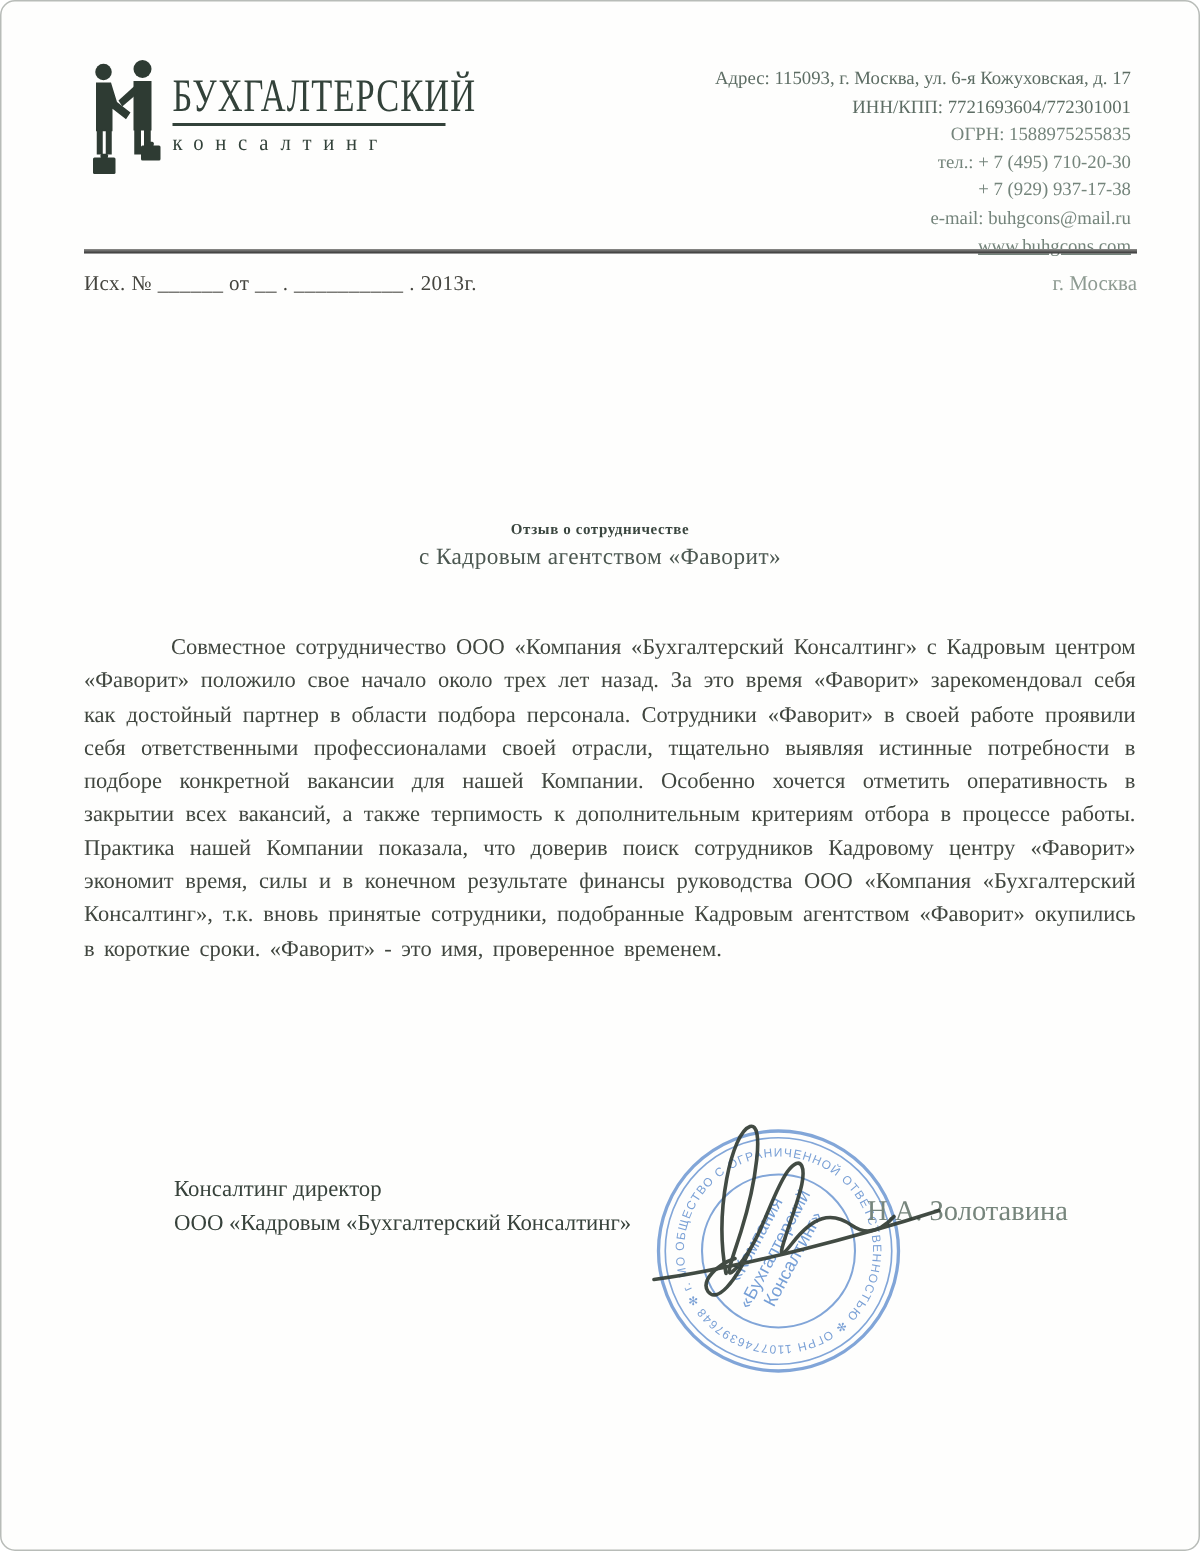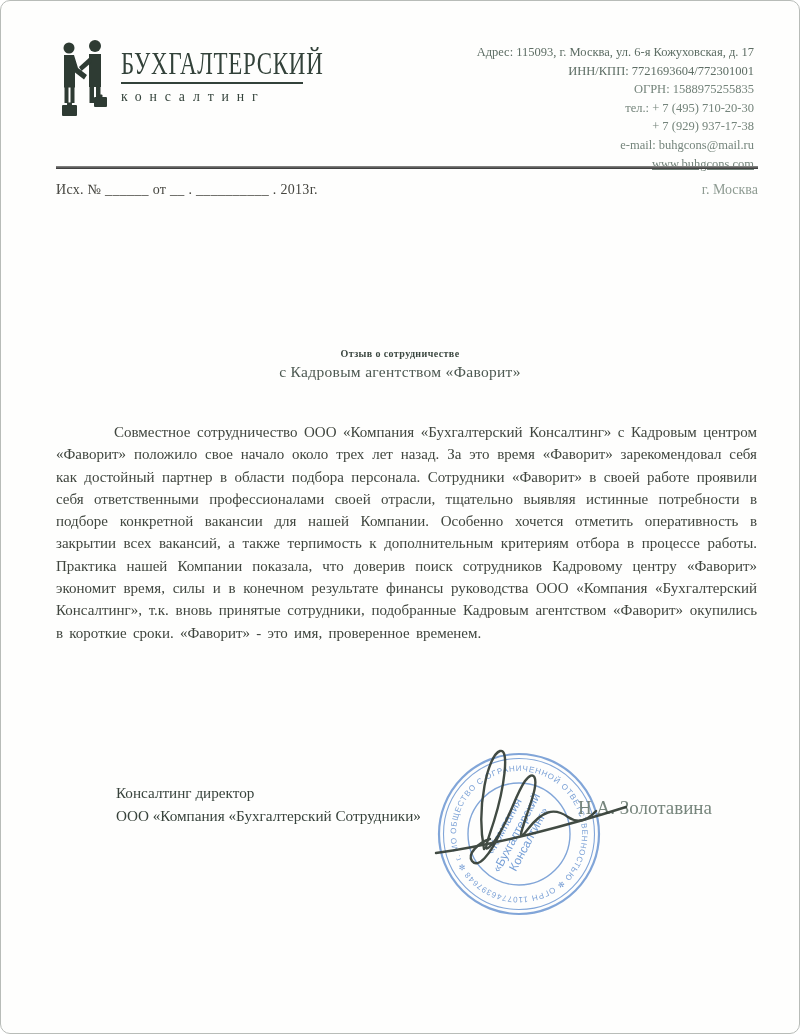--- a/index.html
+++ b/index.html
@@ -3,21 +3,21 @@
 <meta charset="utf-8">
 <style>
   html,body { margin:0; padding:0; background:#ffffff; }
   .page {
     position:relative; width:800px; height:1034px; box-sizing:border-box;
     background:#fefefd; border:1px solid #b8bcb8; border-radius:10px;
     font-family:"Liberation Serif", serif; overflow:hidden;
   }
 
   
-  .logo { position:absolute; left:55px; top:38px; display:flex; gap:13px; color:#33423a; }
+  .logo { position:absolute; left:55px; top:38px; display:flex; gap:7px; color:#33423a; }
   .logo-icon { width:52px; height:84px; }
   .logo-text { padding-top:10px; }
   .logo-title {
     font-size:31px; line-height:30px; letter-spacing:1px; white-space:nowrap;
     transform:scaleX(.74); transform-origin:left bottom; color:#33423a;
   }
   .logo-rule { width:182px; height:2px; background:#33423a; margin:3px 0 4px; }
   .logo-subtitle {
     font-size:15px; letter-spacing:8.5px; white-space:nowrap; color:#33423a;
     transform:scaleX(.92); transform-origin:left top;
@@ -112,21 +112,21 @@
 
   <div class="title-block">
     <div class="title-line1">Отзыв о сотрудничестве</div>
     <div class="title-line2">с Кадровым агентством «Фаворит»</div>
   </div>
 
   <div class="letter-body">Совместное сотрудничество ООО «Компания «Бухгалтерский Консалтинг» с Кадровым центром «Фаворит» положило свое начало около трех лет назад. За это время «Фаворит» зарекомендовал себя как достойный партнер в области подбора персонала. Сотрудники «Фаворит» в своей работе проявили себя ответственными профессионалами своей отрасли, тщательно выявляя истинные потребности в подборе конкретной вакансии для нашей Компании. Особенно хочется отметить оперативность в закрытии всех вакансий, а также терпимость к дополнительным критериям отбора в процессе работы. Практика нашей Компании показала, что доверив поиск сотрудников Кадровому центру «Фаворит» экономит время, силы и в конечном результате финансы руководства ООО «Компания «Бухгалтерский Консалтинг», т.к. вновь принятые сотрудники, подобранные Кадровым агентством «Фаворит» окупились в короткие сроки. «Фаворит» - это имя, проверенное временем.</div>
 
   <div class="sig-block">
     <div>Консалтинг директор</div>
-    <div>ООО «Компания «Бухгалтерский Сотрудники»</div>
+    <div>ООО «Кадровым «Бухгалтерский Консалтинг»</div>
   </div>
 
   <div class="sig-name">Н.А. Золотавина</div>
 
   <div class="stamp">
     <svg viewBox="0 0 170 170" width="170" height="170">
       <g stroke="#6390cf" fill="none" opacity="0.8">
         <circle cx="85" cy="85" r="80" stroke-width="2.2"></circle>
         <circle cx="85" cy="85" r="75.5" stroke-width="1.1"></circle>
         <circle cx="85" cy="85" r="51" stroke-width="1.4"></circle>

